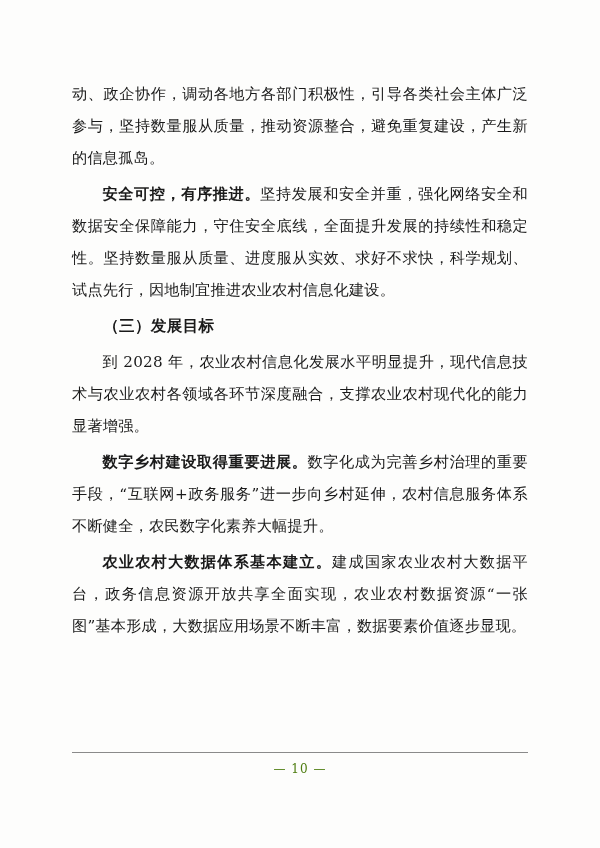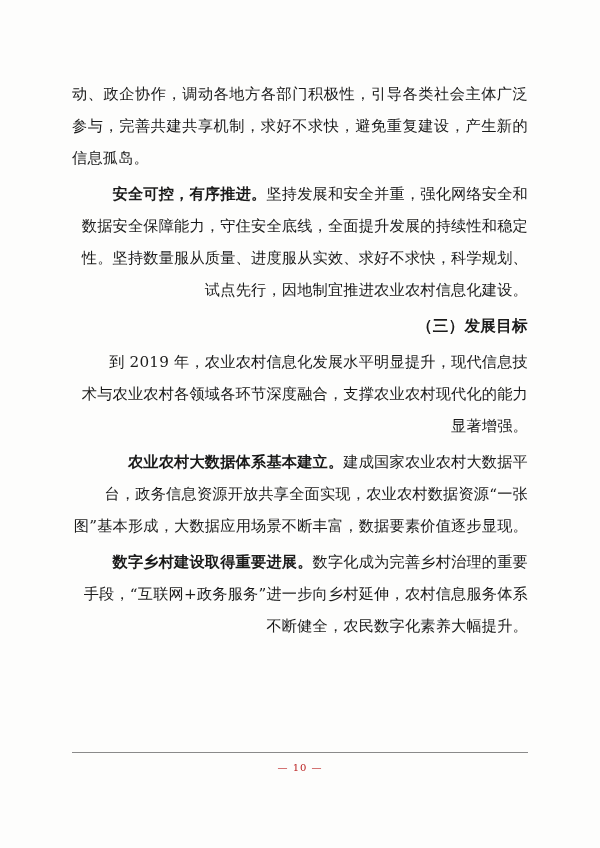--- a/index.html
+++ b/index.html
@@ -48,60 +48,59 @@
     margin: 0;
     letter-spacing: 0.3px;
   }
   .lead {
     font-weight: bold;
   }
   .para + .para,
   .para + .heading,
   .heading + .para {
     margin-top: 4px;
-    text-align: right;
   }
   .footer {
     position: absolute;
     left: 0;
     top: 762px;
     width: 600px;
     text-align: center;
-    font-size: 10px;
-    color: #b91c1c;
+    font-size: 12px;
+    color: #4d7c0f;
     letter-spacing: 1px;
   }
   .footer-rule {
     position: absolute;
     left: 72px;
     top: 752px;
     width: 456px;
     height: 1px;
     background: #8a8a8a;
   }
 </style>
 </head>
 <body>
 
 <div class="page">
 
   <div class="content">
 
-    <p class="para">动、政企协作，调动各地方各部门积极性，引导各类社会主体广泛参与，完善共建共享机制，求好不求快，避免重复建设，产生新的信息孤岛。</p>
+    <p class="para">动、政企协作，调动各地方各部门积极性，引导各类社会主体广泛参与，坚持数量服从质量，推动资源整合，避免重复建设，产生新的信息孤岛。</p>
 
     <p class="para indent"><span class="lead">安全可控，有序推进。</span><span>坚持发展和安全并重，强化网络安全和数据安全保障能力，守住安全底线，全面提升发展的持续性和稳定性。坚持数量服从质量、进度服从实效、求好不求快，科学规划、试点先行，因地制宜推进农业农村信息化建设。</span></p>
 
     <p class="heading">（三）发展目标</p>
 
-    <p class="para indent">到 2019 年，农业农村信息化发展水平明显提升，现代信息技术与农业农村各领域各环节深度融合，支撑农业农村现代化的能力显著增强。</p>
+    <p class="para indent">到 2028 年，农业农村信息化发展水平明显提升，现代信息技术与农业农村各领域各环节深度融合，支撑农业农村现代化的能力显著增强。</p>
 
 
+    <p class="para indent"><span class="lead">数字乡村建设取得重要进展。</span><span>数字化成为完善乡村治理的重要手段，“互联网+政务服务”进一步向乡村延伸，农村信息服务体系不断健全，农民数字化素养大幅提升。</span></p>
+
     <p class="para indent"><span class="lead">农业农村大数据体系基本建立。</span><span>建成国家农业农村大数据平台，政务信息资源开放共享全面实现，农业农村数据资源“一张图”基本形成，大数据应用场景不断丰富，数据要素价值逐步显现。</span></p>
-
-    <p class="para indent"><span class="lead">数字乡村建设取得重要进展。</span><span>数字化成为完善乡村治理的重要手段，“互联网+政务服务”进一步向乡村延伸，农村信息服务体系不断健全，农民数字化素养大幅提升。</span></p>
 
 
   </div>
 
   <div class="footer-rule"></div>
   <div class="footer">— 10 —</div>
 
 </div>
 
 </body></html>

